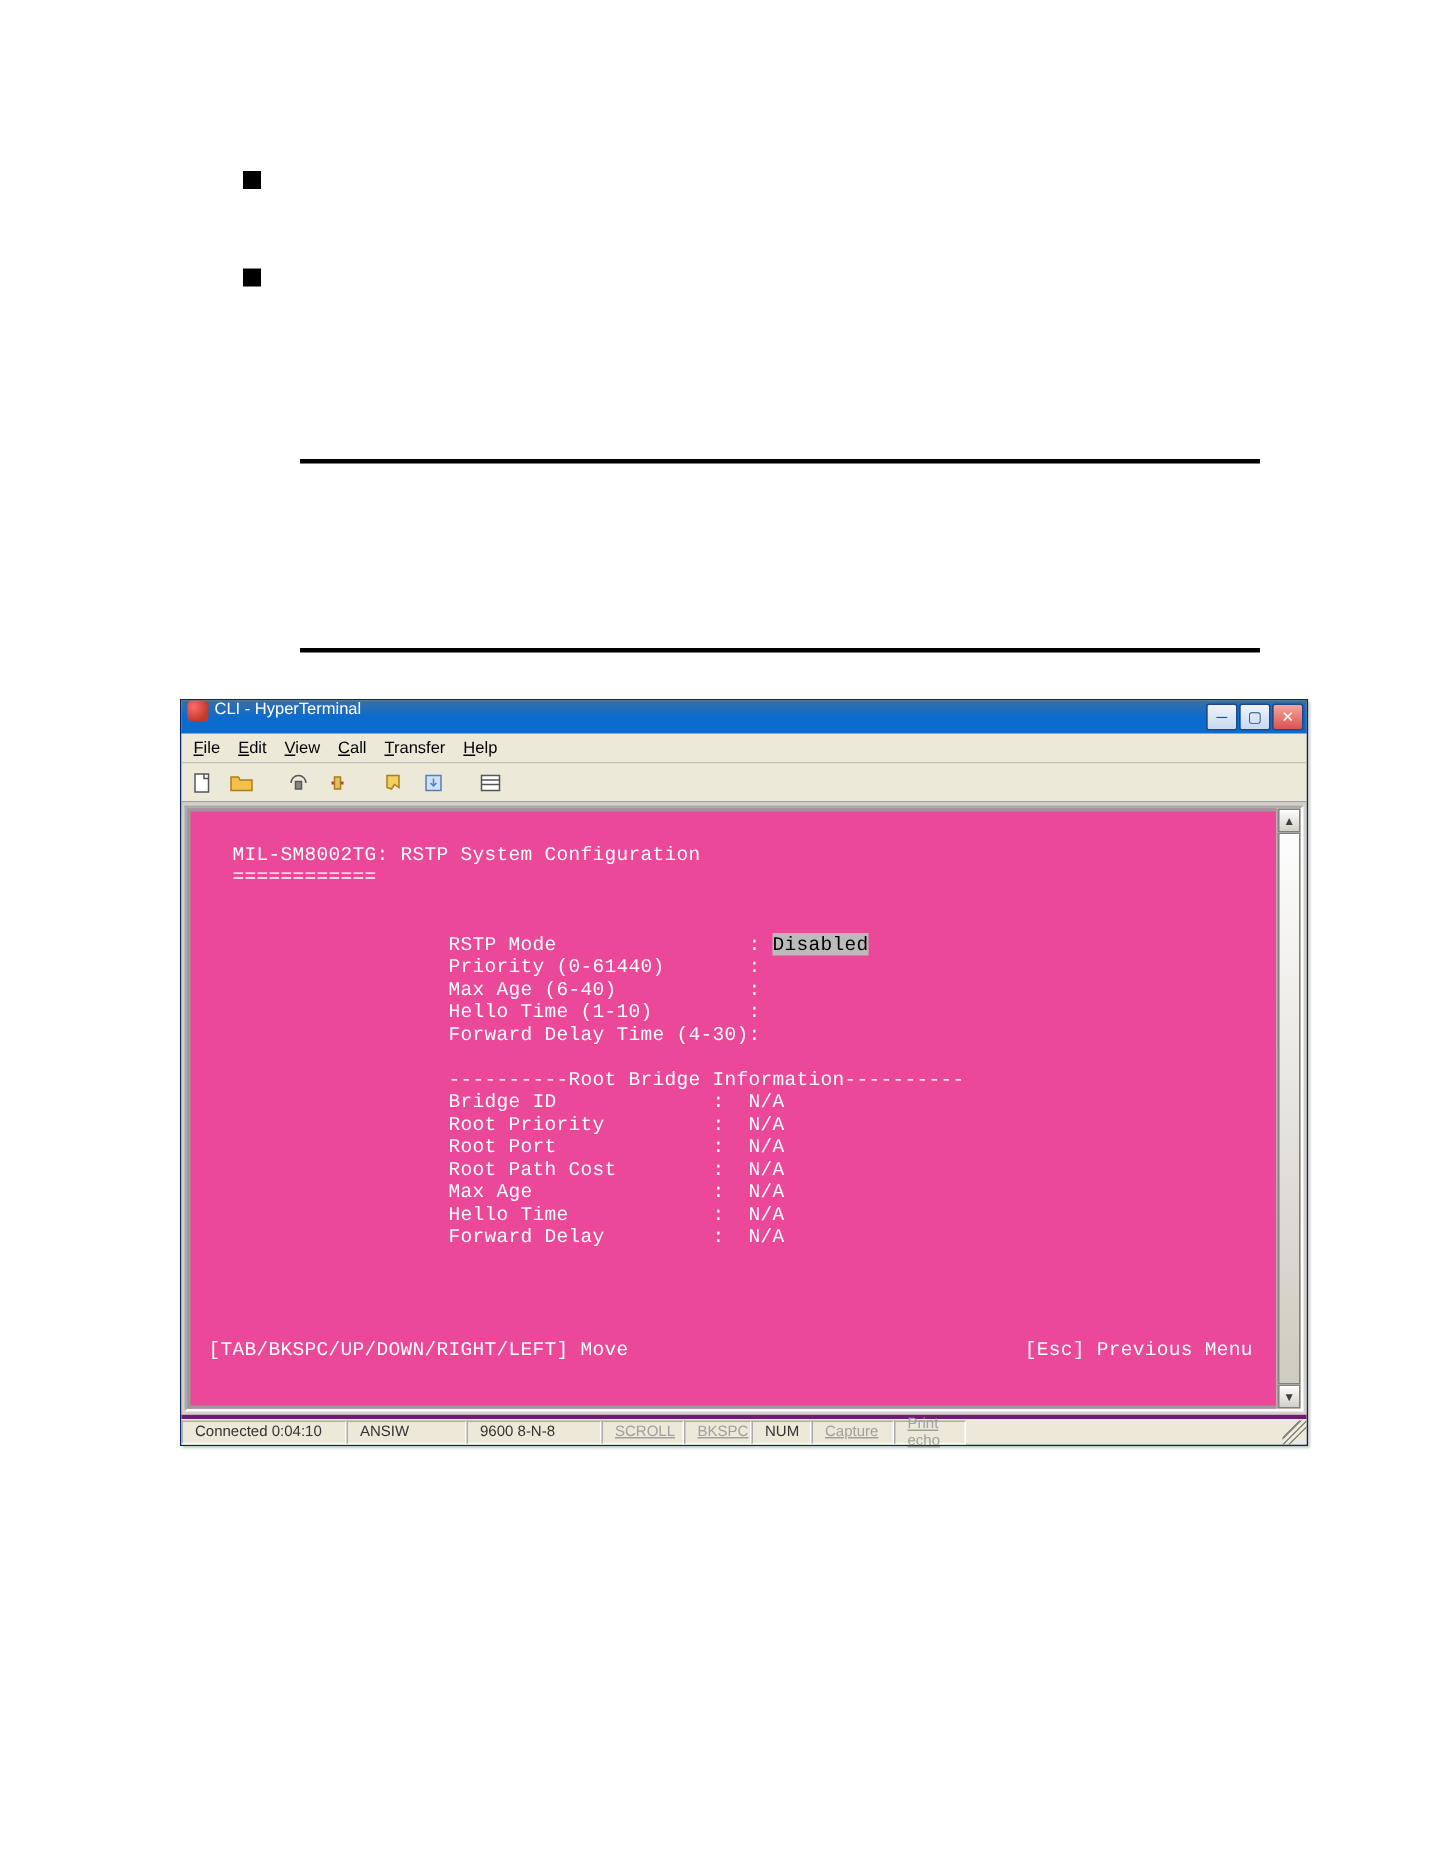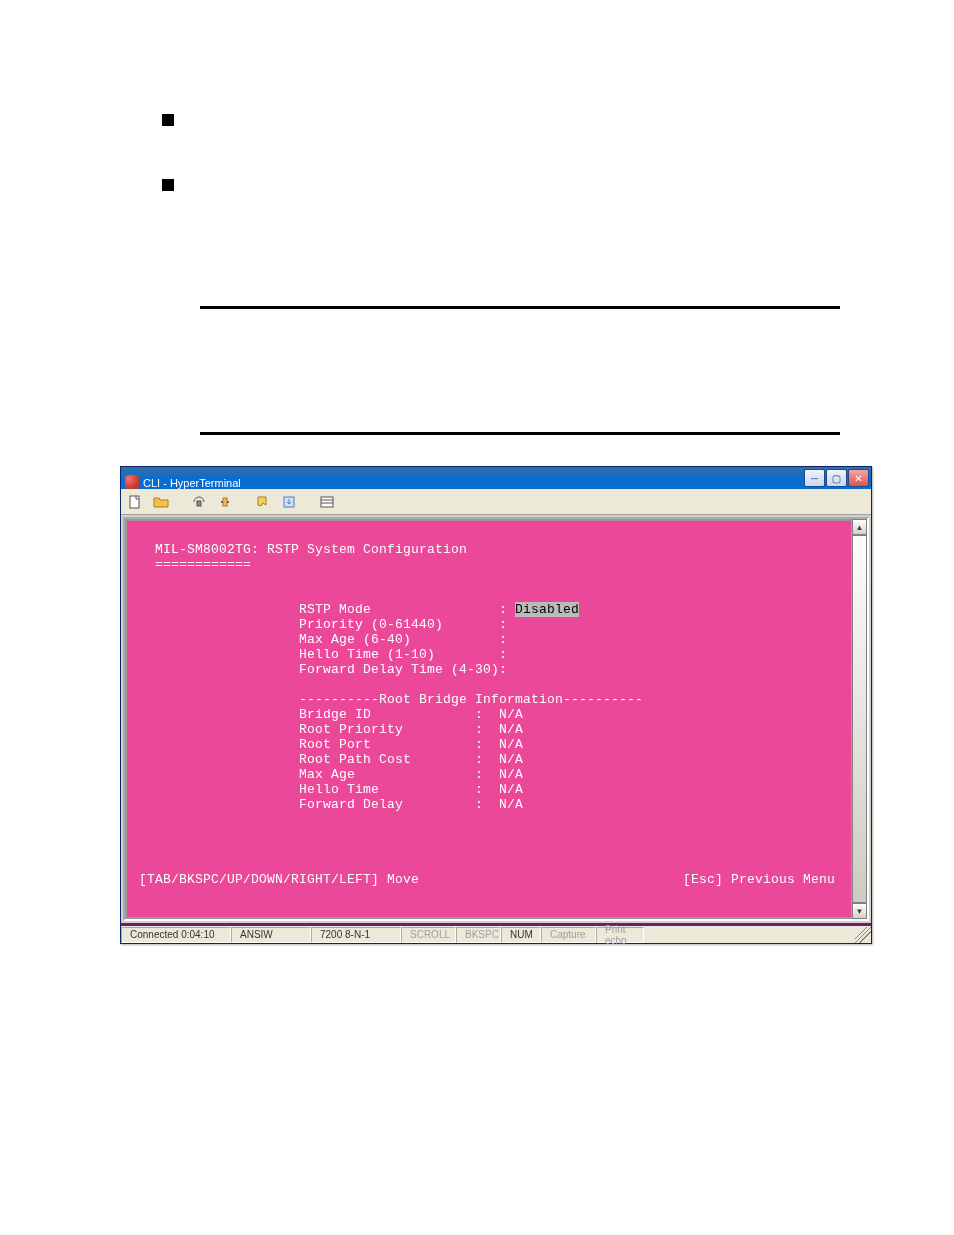--- a/index.html
+++ b/index.html
@@ -45,21 +45,21 @@
     width: 752px;
     border: 1px solid #0a246a;
     background: #ece9d8;
     box-shadow: 1px 1px 2px rgba(0,0,0,0.3);
   }
   .titlebar {
     height: 22px;
     background: linear-gradient(to bottom, #3a6ea5, #0a6cce 50%, #0a6cce);
     color: #fff;
     display: flex;
-    align-items: flex-end;
+    align-items: flex-start;
     font-size: 11px;
     padding: 0 20px 0 4px;
     position: relative;
   }
   .titlebar .app-icon {
     width: 14px; height: 14px; margin-right: 4px;
     background: radial-gradient(circle at 30% 30%, #ff6b6b, #c0392b 70%);
     border-radius: 3px;
   }
   .window-controls {
@@ -172,21 +172,21 @@
     font-size: 10px;
     color: #333;
   }
   .sb-cell {
     border: 1px inset #fff;
     padding: 1px 8px;
     margin-right: 0;
     height: 16px;
     display:flex;align-items:center;
   }
-  .sb-cell.dim { color:#a0a0a0; }
+  .sb-cell.dim { color:#a0a0a0;text-decoration:underline; }
   .grip {
     margin-left:auto;
     width:16px;height:16px;
     background:
       linear-gradient(135deg, transparent 8px, #888 8px, #888 9px, transparent 9px),
       linear-gradient(135deg, transparent 11px, #888 11px, #888 12px, transparent 12px),
       linear-gradient(135deg, transparent 14px, #888 14px, #888 15px, transparent 15px);
   }
 </style>
 </head>
@@ -203,20 +203,28 @@
   <div class="titlebar">
     <div class="app-icon"></div>
     <span>CLI - HyperTerminal</span>
     <div class="window-controls">
       <div class="wbtn">─</div>
       <div class="wbtn">▢</div>
       <div class="wbtn close">✕</div>
     </div>
   </div>
 
+  <div class="menubar">
+    <span class="menuitem"><span class="ul">F</span><span>ile</span></span>
+    <span class="menuitem"><span class="ul">E</span>dit</span>
+    <span class="menuitem"><span class="ul">V</span>iew</span>
+    <span class="menuitem"><span class="ul">C</span>all</span>
+    <span class="menuitem"><span class="ul">T</span>ransfer</span>
+    <span class="menuitem"><span class="ul">H</span>elp</span>
+  </div>
 
   <div class="toolbar">
     <div class="tbtn">
           <svg viewBox="0 0 16 16">
             <rect x="3" y="2" width="9" height="12" fill="#fff" stroke="#555"></rect>
             <path d="M9 2v3h3" fill="none" stroke="#555"></path>
           </svg>
         </div>
     <div class="tbtn">
           <svg viewBox="0 0 16 16">
@@ -291,21 +299,21 @@
               <div class="sb-thumb"></div>
             </div>
         <div class="sb-btn">▼</div>
       </div>
     </div>
   </div>
 
   <div class="statusbar">
     <div class="sb-cell" style="width:110px">Connected 0:04:10</div>
     <div class="sb-cell" style="width:80px">ANSIW</div>
-    <div class="sb-cell" style="width:90px">7200 8-N-1</div>
+    <div class="sb-cell" style="width:90px">9600 8-N-8</div>
     <div class="sb-cell dim" style="width:55px">SCROLL</div>
     <div class="sb-cell dim" style="width:45px">BKSPC</div>
     <div class="sb-cell" style="width:40px">NUM</div>
     <div class="sb-cell dim" style="width:55px">Capture</div>
     <div class="sb-cell dim" style="width:48px">Print echo</div>
     <div class="grip"></div>
   </div>
 </div>
 
 </div>

